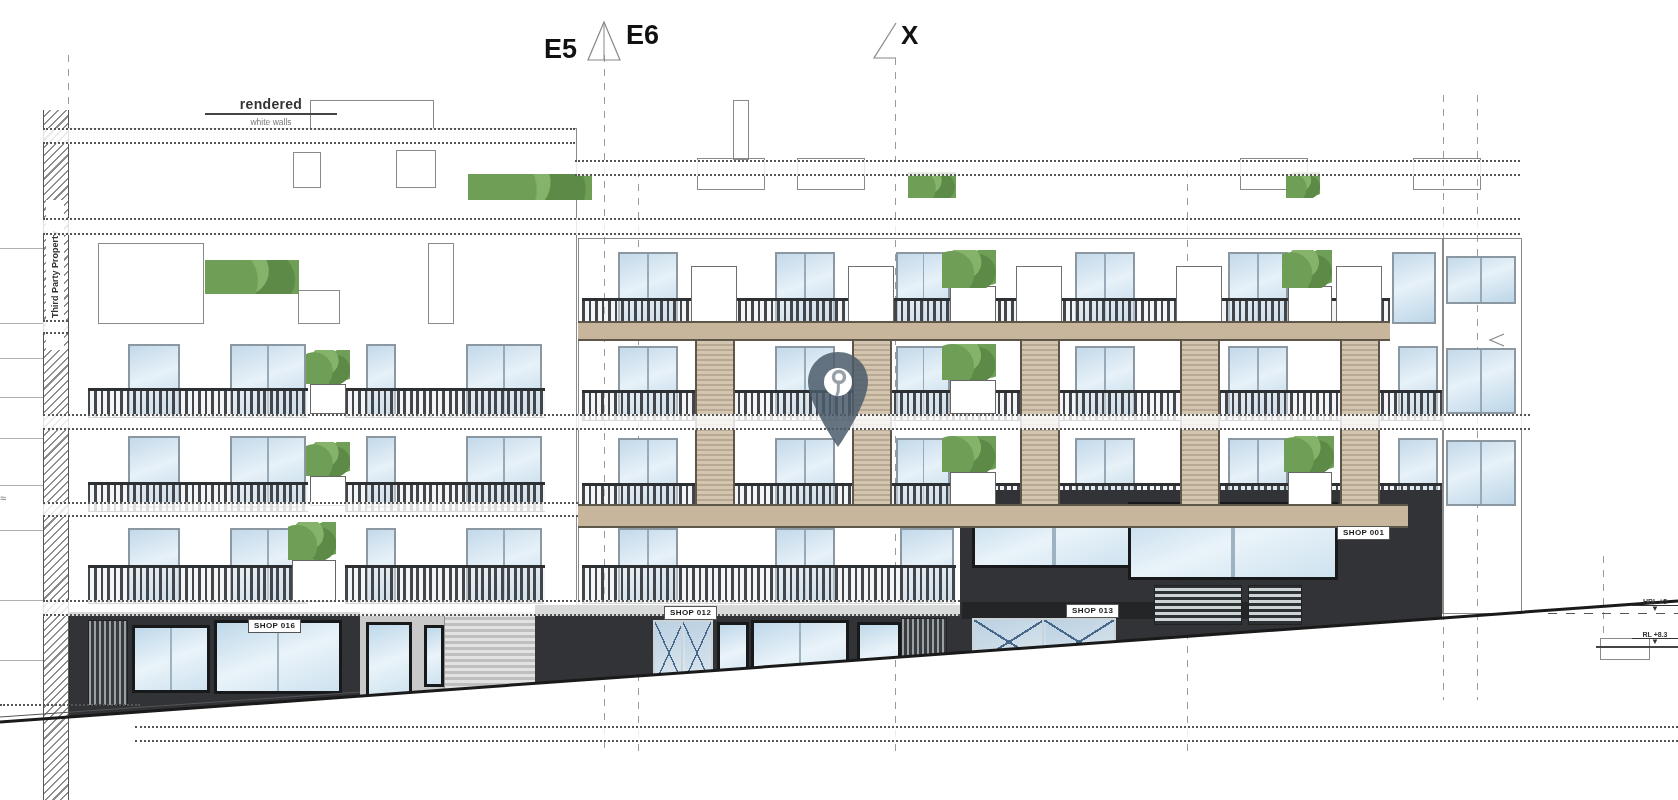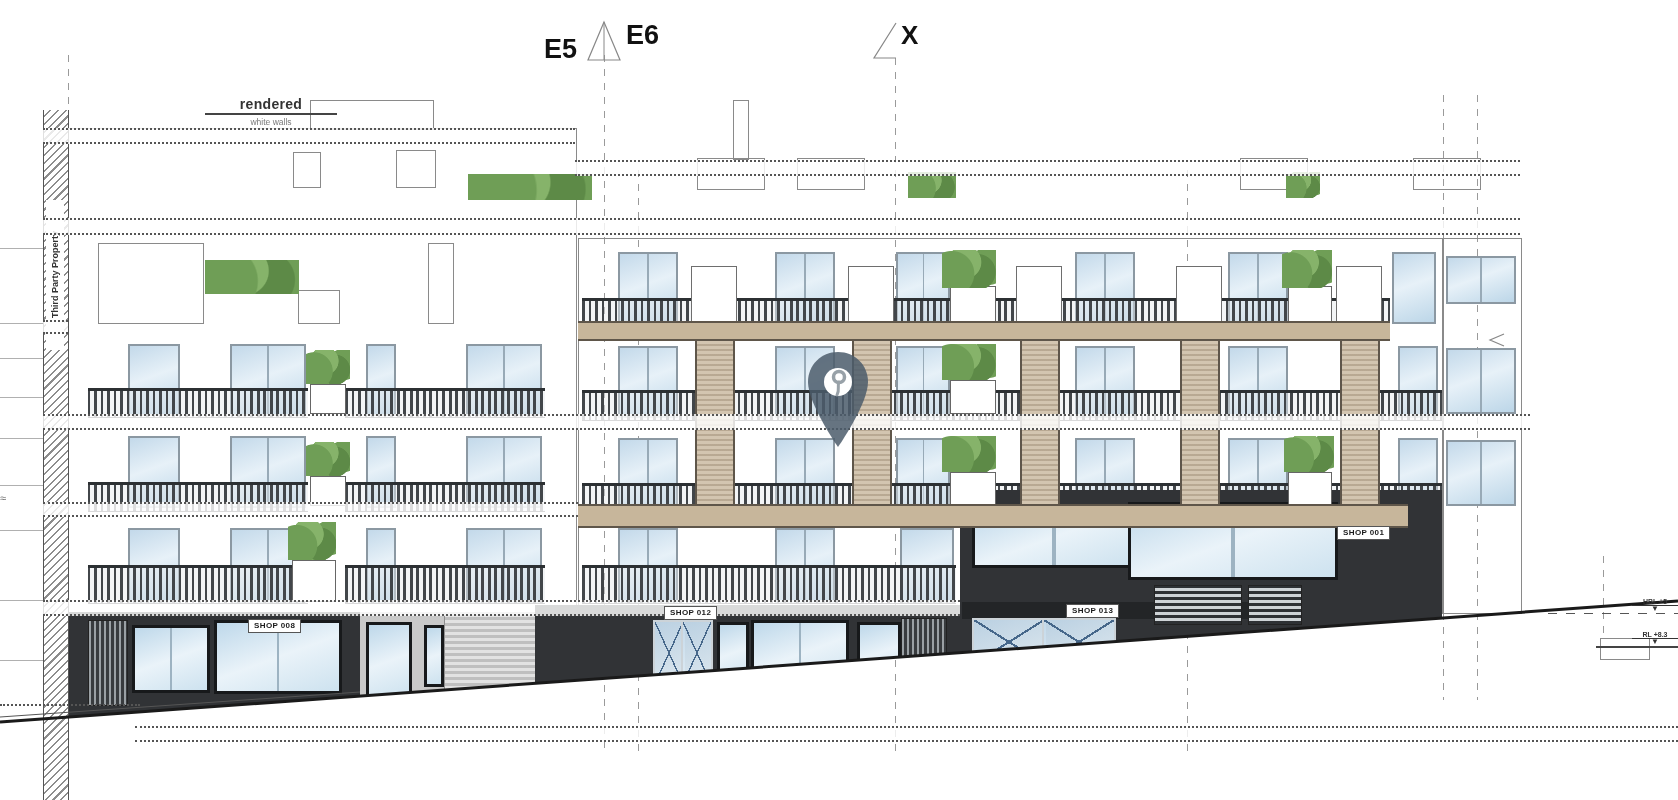--- a/index.html
+++ b/index.html
@@ -87,21 +87,21 @@
     <div class="rule"></div>
     <div class="l2">white walls</div>
   </div>
 
   <div id="hatchbar"></div>
   <div id="tpp">
     <span>Third Party Property</span>
   </div>
   <div id="approx">≈</div>
 
-  <div class="shoplabel" style="left:248px;top:619px;">SHOP 008</div>
+  <div class="shoplabel" style="left:248px;top:619px;">SHOP 016</div>
   <div class="shoplabel" style="left:664px;top:606px;">SHOP 012</div>
   <div class="shoplabel" style="left:1066px;top:604px;">SHOP 013</div>
   <div class="shoplabel" style="left:1337px;top:526px;text-align:center;">SHOP 001</div>
 
   <div class="lvl" style="left:1632px;top:598px;width:46px;">
     <div style="border-bottom:1px solid #333;">HBL +5</div>
     <div class="tri">▼</div>
   </div>
   <div class="dashline" style="left:1548px;top:613px;width:130px;"></div>
   <div class="lvl" style="left:1632px;top:631px;width:46px;">

